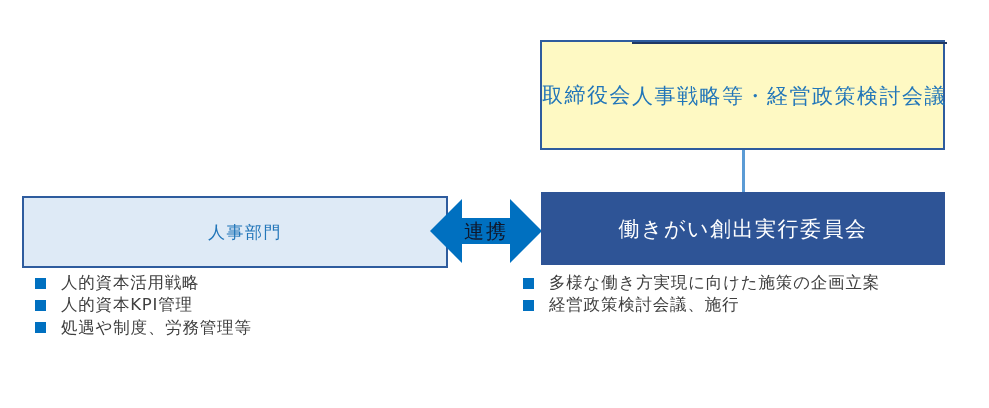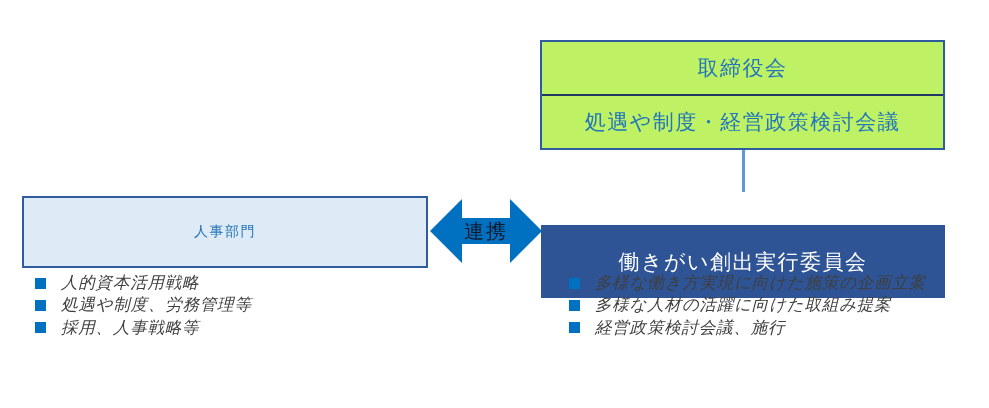--- a/index.html
+++ b/index.html
@@ -14,24 +14,24 @@
     height: 408px;
     background: #ffffff;
     overflow: hidden;
   }
 
   
   .governance-box {
     position: absolute;
     left: 540px; top: 40px;
     width: 401px; height: 106px;
-    background: #bef264;
+    background: #fef9c3;
     border: 2px solid #2E5C9E;
     display: flex;
-    flex-direction: column;
+    flex-direction: row;
   }
   .governance-row {
     flex: 1;
     display: flex;
     align-items: center;
     justify-content: center;
     color: #2276B9;
     font-size: 21px;
     letter-spacing: 1.5px;
     white-space: nowrap;
@@ -54,37 +54,37 @@
     left: 541px; top: 192px;
     width: 404px; height: 73px;
     background: #2E5496;
     display: flex;
     align-items: center;
     justify-content: center;
     color: #ffffff;
     font-size: 21px;
     letter-spacing: 1.5px;
     white-space: nowrap;
-    margin-top: 33px;
   }
 
   
   .hr-box {
     position: absolute;
     left: 22px; top: 196px;
     width: 402px; height: 68px;
     background: #DEEAF6;
     border: 2px solid #2E5C9E;
     display: flex;
     align-items: center;
     justify-content: center;
     color: #2276B9;
-    font-size: 14px;
+    font-size: 17px;
     letter-spacing: 1.5px;
     white-space: nowrap;
+    padding-left: 20px;
   }
 
   
   .link-arrow {
     position: absolute;
     left: 430px; top: 198px;
     width: 112px; height: 66px;
   }
   .link-arrow svg { display: block; }
   .link-arrow .arrow-label {
@@ -98,24 +98,23 @@
     font-size: 20px;
     letter-spacing: 2px;
   }
 
   
   .bullet-list {
     position: absolute;
     margin: 0;
     padding: 0;
     list-style: none;
-    font-style: italic;
   }
   .bullet-list.hr-list   { left: 35px;  top: 272px; }
-  .bullet-list.cm-list   { left: 569px; top: 272px; }
+  .bullet-list.cm-list   { left: 523px; top: 272px; }
   .bullet-list li {
     display: flex;
     align-items: center;
     height: 22.3px;
     color: #3F3F3F;
     font-size: 16.5px;
     letter-spacing: 0.8px;
     white-space: nowrap;
   }
   .bullet-square {
@@ -126,21 +125,21 @@
     flex: 0 0 auto;
   }
 </style>
 </head>
 <body>
 
 <div class="canvas">
 
   <div class="governance-box">
     <div class="governance-row">取締役会</div>
-    <div class="governance-row second">処遇や制度・経営政策検討会議</div>
+    <div class="governance-row second">人事戦略等・経営政策検討会議</div>
   </div>
 
   <div class="connector-line"></div>
 
   <div class="hr-box">
     <span>人事部門</span>
   </div>
 
   <div class="link-arrow">
     <svg width="112" height="66" viewBox="0 0 112 66">
@@ -153,36 +152,32 @@
     <span>働きがい創出実行委員会</span>
   </div>
 
   <ul class="bullet-list hr-list">
     <li>
       <span class="bullet-square"></span>
       <span>人的資本活用戦略</span>
     </li>
     <li>
       <span class="bullet-square"></span>
-      <span>処遇や制度、労務管理等</span>
+      <span>人的資本KPI管理</span>
     </li>
     <li>
       <span class="bullet-square"></span>
-      <span>採用、人事戦略等</span>
+      <span>処遇や制度、労務管理等</span>
     </li>
   </ul>
 
   <ul class="bullet-list cm-list">
     <li>
       <span class="bullet-square"></span>
       <span>多様な働き方実現に向けた施策の企画立案</span>
     </li>
     <li>
       <span class="bullet-square"></span>
-      <span>多様な人材の活躍に向けた取組み提案</span>
-    </li>
-    <li>
-      <span class="bullet-square"></span>
       <span>経営政策検討会議、施行</span>
     </li>
   </ul>
 
 </div>
 
 </body></html>

